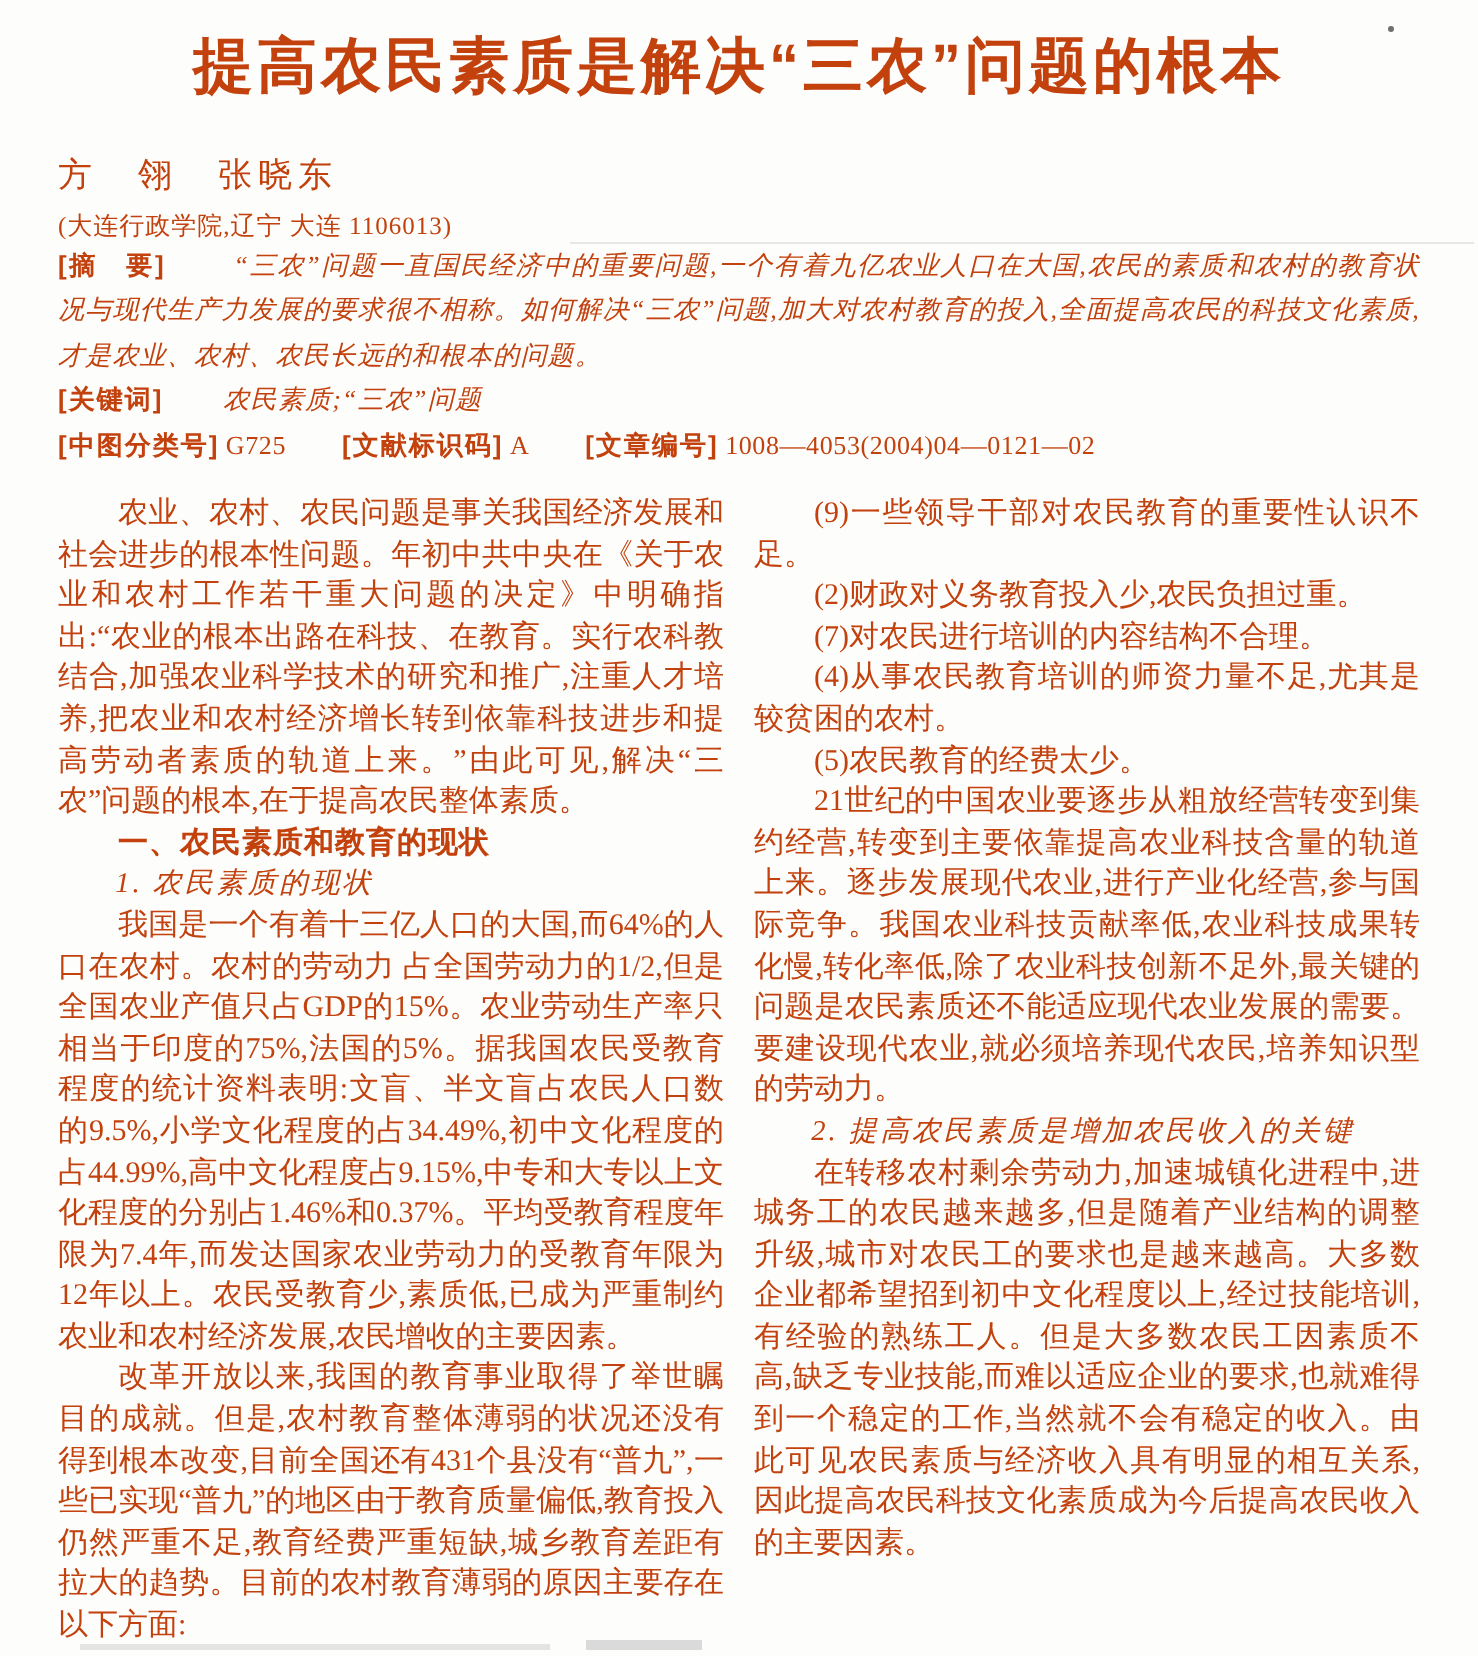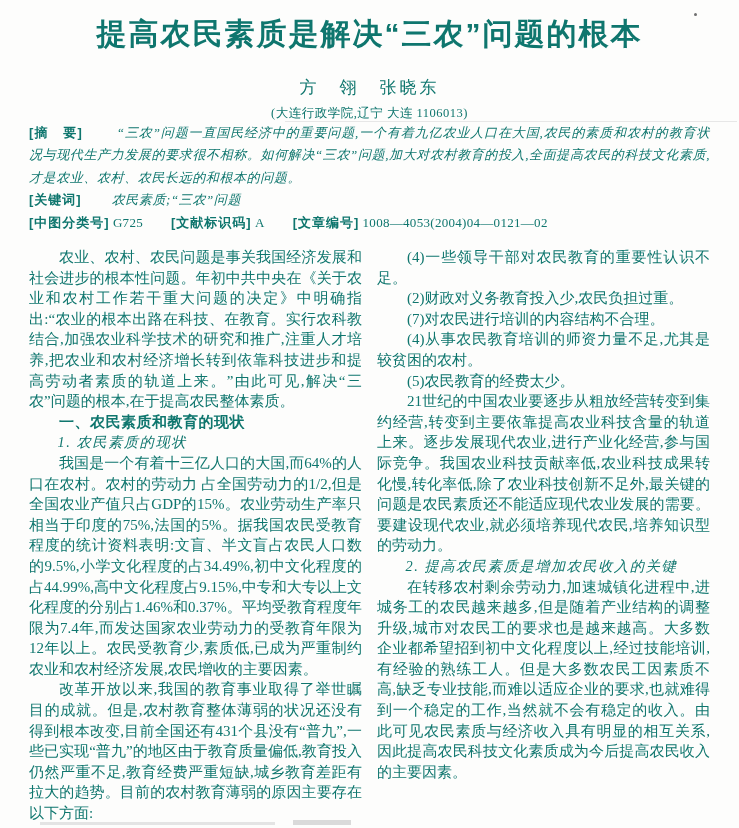--- a/index.html
+++ b/index.html
@@ -1,45 +1,44 @@
 <!DOCTYPE html>
 <html><head>
 <meta charset="utf-8">
 <style>
   html,body { margin:0; padding:0; background:#888; }
   .page {
     position:relative;
     width:739px; height:828px;
     margin:0 auto;
     background:#fdfdfc;
-    color:#0f766e;
+    color:#c2410c;
     font-family:"Liberation Serif","DejaVu Serif",serif;
     overflow:hidden;
   }
   .inner { padding:0 29px; }
 
   
   .title {
     padding-top:15px;
     text-align:center;
     font-family:"Liberation Sans","DejaVu Sans",sans-serif;
     font-weight:bold;
     font-size:30px;
     letter-spacing:2px;
     line-height:1.25;
   }
   .authors {
     margin-top:23px;
-    text-align:center;
     font-size:17px;
     letter-spacing:3px;
   }
   .affiliation {
     margin-top:6px;
-    text-align:center;
+    text-align:left;
     font-size:12.5px;
     letter-spacing:0.5px;
   }
 
   
   .meta {
     font-size:13px;
     line-height:22.5px;
     text-align:justify;
   }
@@ -111,21 +110,21 @@
 
       <div class="col">
         <p class="para">农业、农村、农民问题是事关我国经济发展和社会进步的根本性问题。年初中共中央在《关于农业和农村工作若干重大问题的决定》中明确指出:“农业的根本出路在科技、在教育。实行农科教结合,加强农业科学技术的研究和推广,注重人才培养,把农业和农村经济增长转到依靠科技进步和提高劳动者素质的轨道上来。”由此可见,解决“三农”问题的根本,在于提高农民整体素质。</p>
         <p class="heading">一、农民素质和教育的现状</p>
         <p class="subheading">1. 农民素质的现状</p>
         <p class="para">我国是一个有着十三亿人口的大国,而64%的人口在农村。农村的劳动力 占全国劳动力的1/2,但是全国农业产值只占GDP的15%。农业劳动生产率只相当于印度的75%,法国的5%。据我国农民受教育程度的统计资料表明:文盲、半文盲占农民人口数的9.5%,小学文化程度的占34.49%,初中文化程度的占44.99%,高中文化程度占9.15%,中专和大专以上文化程度的分别占1.46%和0.37%。平均受教育程度年限为7.4年,而发达国家农业劳动力的受教育年限为12年以上。农民受教育少,素质低,已成为严重制约农业和农村经济发展,农民增收的主要因素。</p>
         <p class="para">改革开放以来,我国的教育事业取得了举世瞩目的成就。但是,农村教育整体薄弱的状况还没有得到根本改变,目前全国还有431个县没有“普九”,一些已实现“普九”的地区由于教育质量偏低,教育投入仍然严重不足,教育经费严重短缺,城乡教育差距有拉大的趋势。目前的农村教育薄弱的原因主要存在以下方面:</p>
       </div>
 
       <div class="col">
-        <p class="para">(4)一些领导干部对农民教育的重要性认识不足。</p>
+        <p class="para">(9)一些领导干部对农民教育的重要性认识不足。</p>
         <p class="para">(2)财政对义务教育投入少,农民负担过重。</p>
         <p class="para">(7)对农民进行培训的内容结构不合理。</p>
         <p class="para">(4)从事农民教育培训的师资力量不足,尤其是较贫困的农村。</p>
         <p class="para">(5)农民教育的经费太少。</p>
         <p class="para">21世纪的中国农业要逐步从粗放经营转变到集约经营,转变到主要依靠提高农业科技含量的轨道上来。逐步发展现代农业,进行产业化经营,参与国际竞争。我国农业科技贡献率低,农业科技成果转化慢,转化率低,除了农业科技创新不足外,最关键的问题是农民素质还不能适应现代农业发展的需要。要建设现代农业,就必须培养现代农民,培养知识型的劳动力。</p>
         <p class="subheading">2. 提高农民素质是增加农民收入的关键</p>
         <p class="para">在转移农村剩余劳动力,加速城镇化进程中,进城务工的农民越来越多,但是随着产业结构的调整升级,城市对农民工的要求也是越来越高。大多数企业都希望招到初中文化程度以上,经过技能培训,有经验的熟练工人。但是大多数农民工因素质不高,缺乏专业技能,而难以适应企业的要求,也就难得到一个稳定的工作,当然就不会有稳定的收入。由此可见农民素质与经济收入具有明显的相互关系,因此提高农民科技文化素质成为今后提高农民收入的主要因素。</p>
 
       </div>
 

